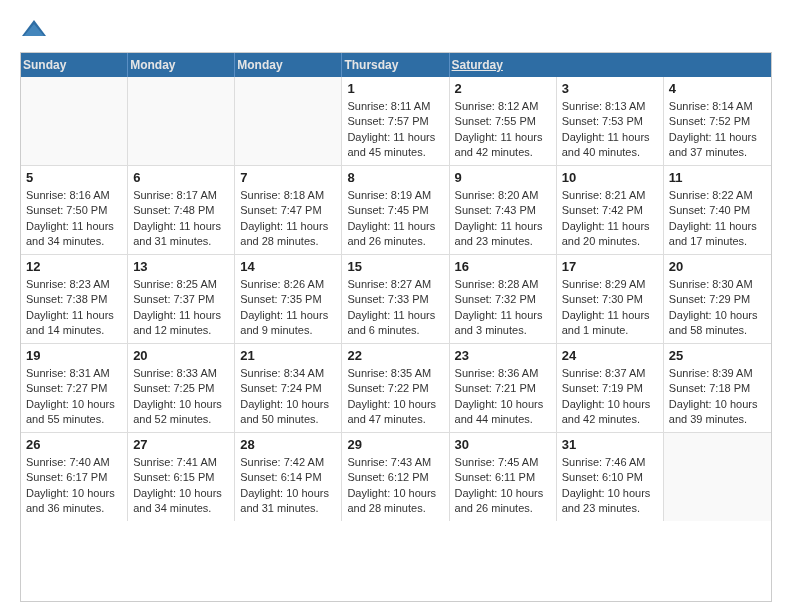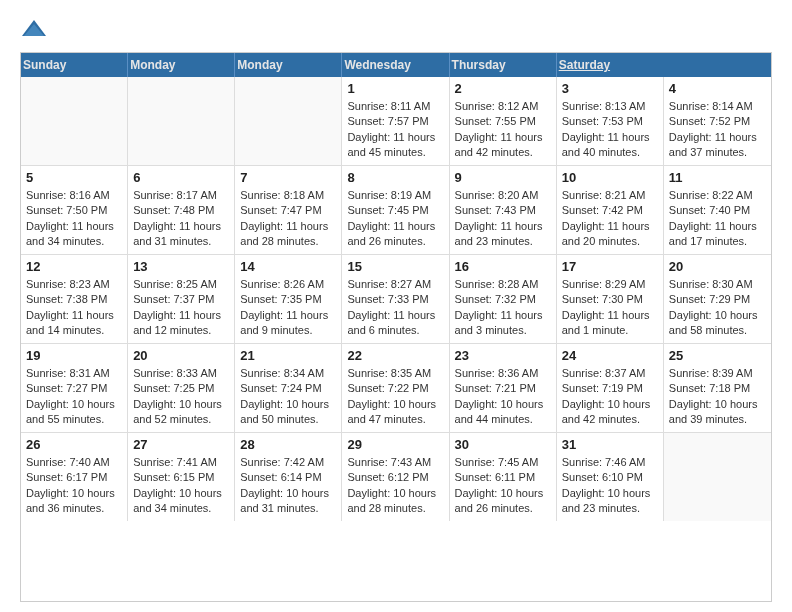--- a/index.html
+++ b/index.html
@@ -130,21 +130,20 @@
       <div class="month-title"></div>
       <div class="location"></div>
     </div>
   </div>
 
   <div class="calendar">
     <div class="cal-header-row">
     <div class="cal-header-cell">Sunday</div>
         <div class="cal-header-cell">Monday</div>
         <div class="cal-header-cell">Monday</div>
-        <div class="cal-header-cell">Wednesday</div>
         <div class="cal-header-cell">Thursday</div>
         <div class="cal-header-cell">Saturday</div>
       </div>
     <div class="cal-body">
     <div class="cal-row">
           <div class="cal-cell empty"></div>
           <div class="cal-cell empty"></div>
           <div class="cal-cell empty"></div>
           <div class="cal-cell">
             <div class="day-number">1</div>

